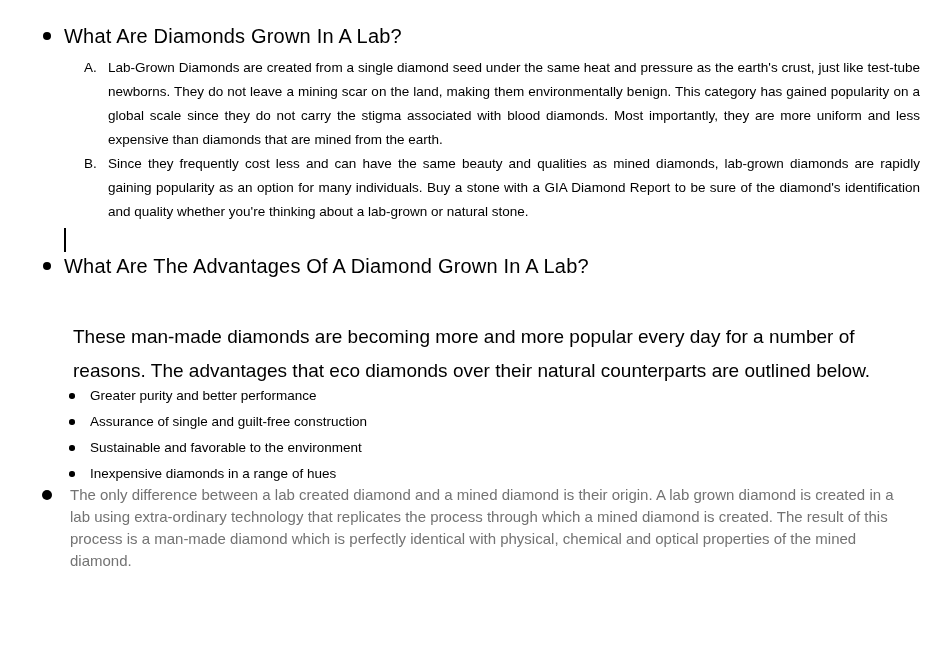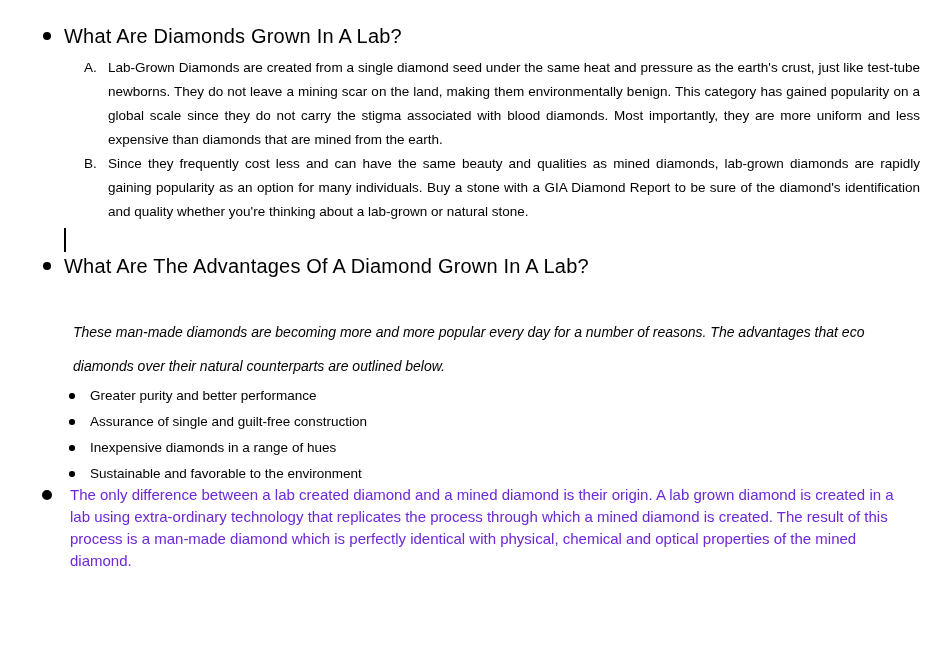--- a/index.html
+++ b/index.html
@@ -72,23 +72,22 @@
     height: 24px;
     background: #000000;
   }
 
   
   #advantages-intro {
     position: absolute;
     left: 73px;
     top: 301px;
     width: 820px;
-    font-size: 14px;
+    font-size: 19px;
     line-height: 34px;
-    font-style: italic;
   }
 
   
   #advantages-list {
     position: absolute;
     left: 82px;
     top: 375px;
     margin: 8px;
     padding: 0;
     list-style: none;
@@ -122,21 +121,21 @@
     width: 10px;
     height: 10px;
     border-radius: 50%;
     background: #000000;
     margin-top: 6px;
   }
   .note-text {
     width: 842px;
     font-size: 15px;
     line-height: 22px;
-    color: #6d28d9;
+    color: #737373;
   }
 </style>
 </head>
 <body>
 
 <div id="heading-1" class="heading-row">
   <span class="heading-dot"></span>
   <span class="heading-text">What Are Diamonds Grown In A Lab?</span>
 </div>
 
@@ -162,24 +161,24 @@
   <li>
     <span class="small-dot"></span>
     <span>Greater purity and better performance</span>
   </li>
   <li>
     <span class="small-dot"></span>
     <span>Assurance of single and guilt-free construction</span>
   </li>
   <li>
     <span class="small-dot"></span>
-    <span>Inexpensive diamonds in a range of hues</span>
+    <span>Sustainable and favorable to the environment</span>
   </li>
   <li>
     <span class="small-dot"></span>
-    <span>Sustainable and favorable to the environment</span>
+    <span>Inexpensive diamonds in a range of hues</span>
   </li>
 </ul>
 
 <div id="note-block">
   <span class="note-dot"></span>
   <span class="note-text">The only difference between a lab created diamond and a mined diamond is their origin. A lab grown diamond is created in a lab using extra-ordinary technology that replicates the process through which a mined diamond is created. The result of this process is a man-made diamond which is perfectly identical with physical, chemical and optical properties of the mined diamond.</span>
 </div>
 
 </body></html>

